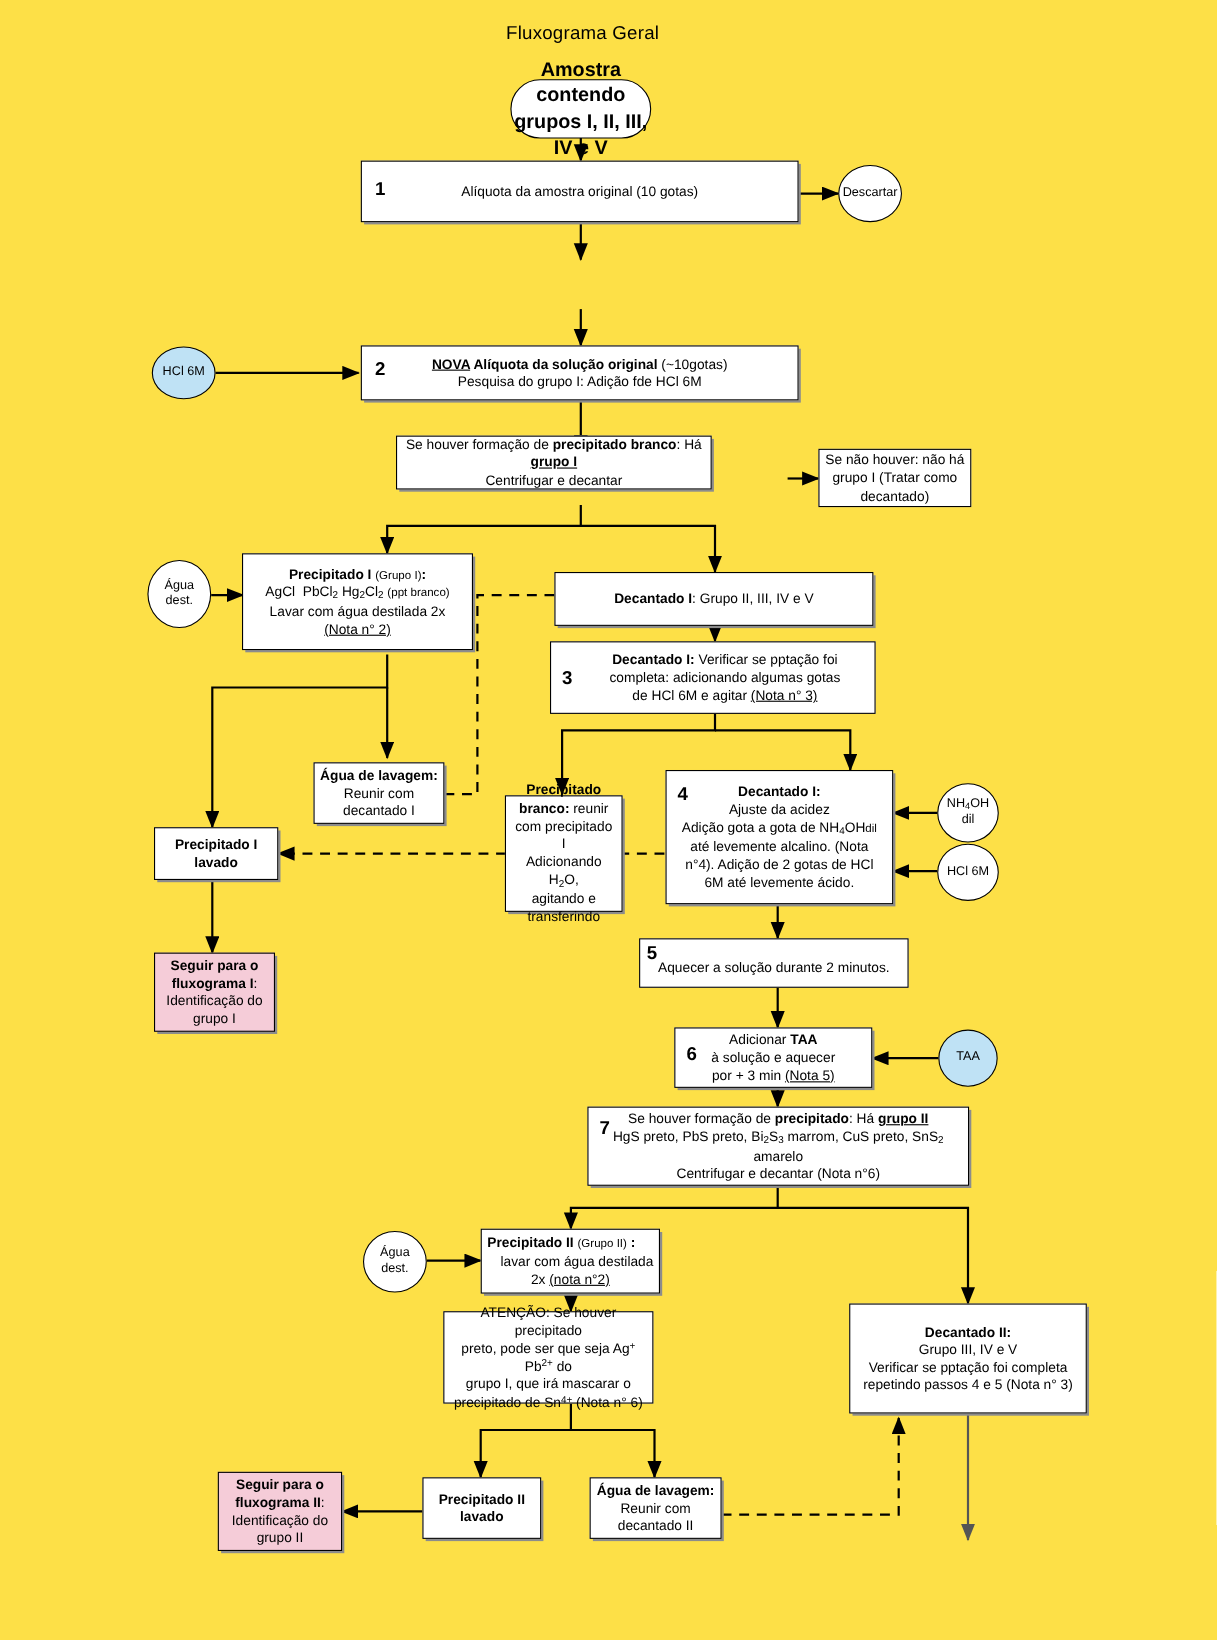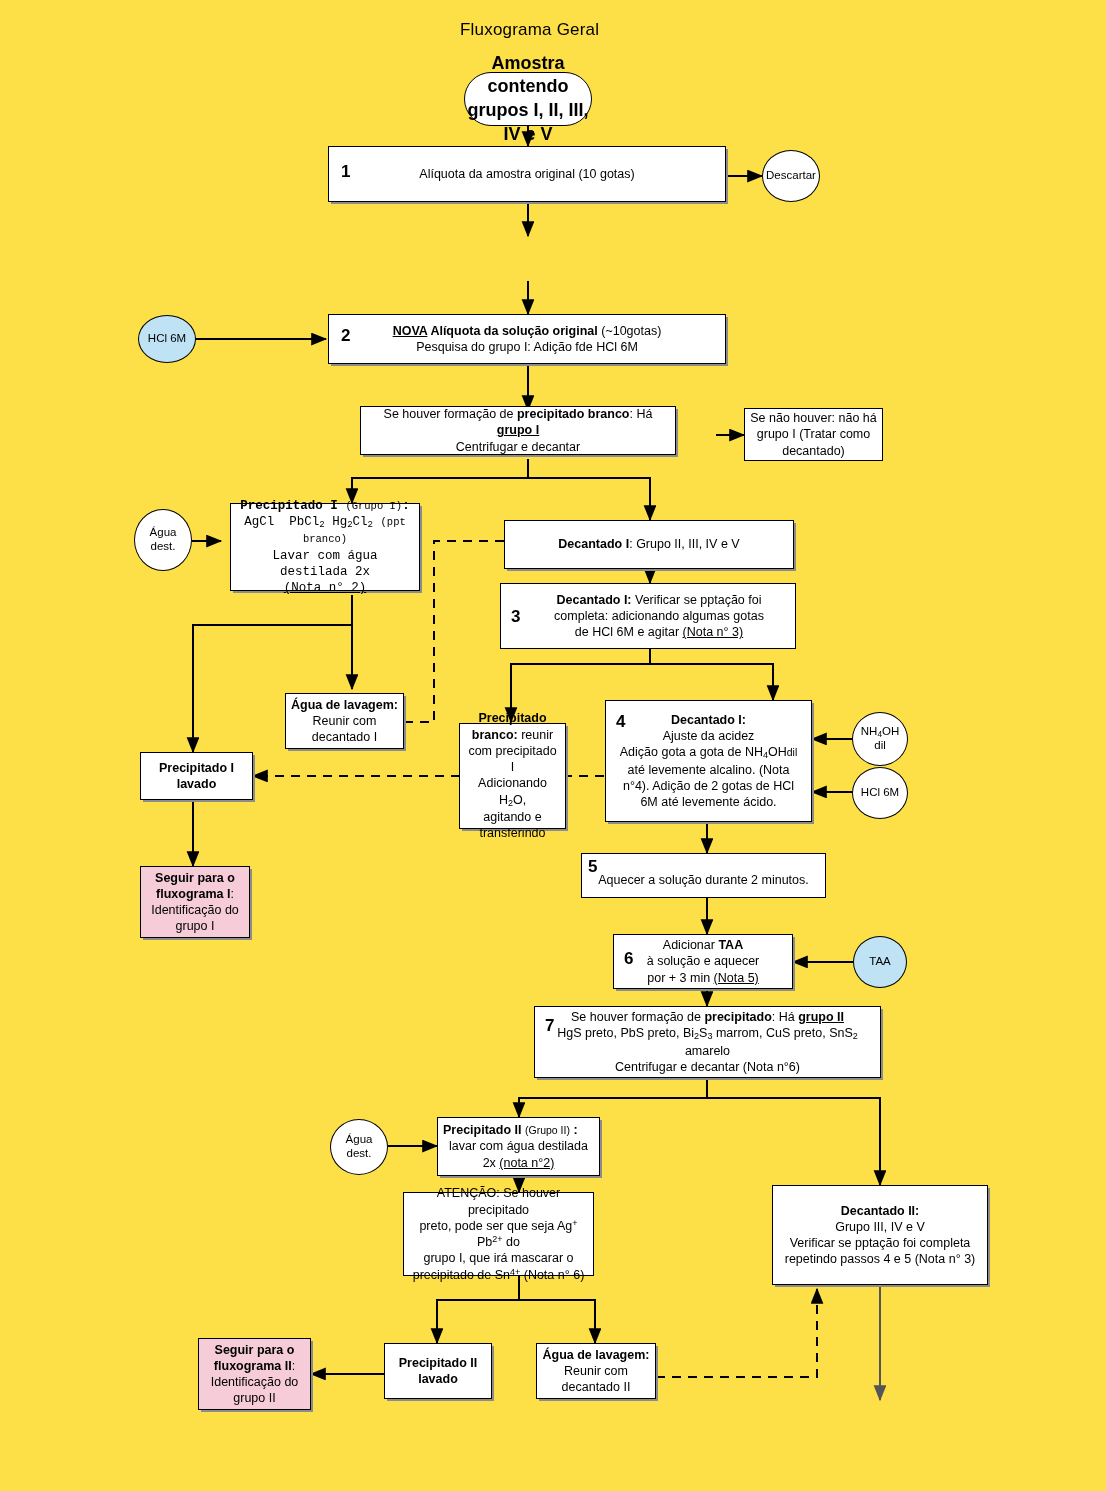--- a/index.html
+++ b/index.html
@@ -193,37 +193,37 @@
   <div class="circle blue" style="left:138px;top:315px;width:58px;height:48px;">
     <span>HCl 6M</span>
   </div>
 
   <div class="node shadow" style="left:328px;top:314px;width:398px;height:50px;">
     <span class="stepnum" style="left:12px;top:12px;">2</span>
     <span class="ln"><b><u>NOVA</u> Alíquota da solução original</b> (~10gotas)</span>
     <span class="ln">Pesquisa do grupo I: Adição fde HCl 6M</span>
   </div>
 
-  <div class="node shadow" style="left:360px;top:406px;width:316px;height:49px;justify-content:center;">
+  <div class="node shadow" style="left:360px;top:396px;width:287px;height:49px;justify-content:center;">
     <span class="ln">Se houver formação de <b>precipitado branco</b>: Há <b><u>grupo I</u></b></span>
     <span class="ln">Centrifugar e decantar</span>
   </div>
 
   <div class="node" style="left:744px;top:408px;width:139px;height:53px;">
     <span class="ln">Se não houver: não há</span>
     <span class="ln">grupo I (Tratar como</span>
     <span class="ln">decantado)</span>
   </div>
 
   <div class="circle" style="left:134px;top:509px;width:58px;height:62px;">
     <span class="ln">Água</span>
     <span class="ln">dest.</span>
   </div>
 
-  <div class="node shadow" style="left:230px;top:503px;width:190px;height:88px;font-family:Liberation Mono, monospace;">
+  <div class="node shadow" style="left:220px;top:503px;width:210px;height:88px;">
     <span class="ln"><b>Precipitado I</b> <span class="sm">(Grupo I)</span><b>:</b></span>
     <span class="ln">AgCl&nbsp; PbCl<sub>2</sub> Hg<sub>2</sub>Cl<sub>2</sub> <span class="sm">(ppt branco)</span></span>
     <span class="ln">Lavar com água destilada 2x</span>
     <span class="ln"><u>(Nota n° 2)</u></span>
   </div>
 
   <div class="node shadow" style="left:504px;top:520px;width:290px;height:49px;">
     <span class="ln"><b>Decantado I</b>: Grupo II, III, IV e V</span>
   </div>
 
@@ -303,21 +303,21 @@
     <span class="ln">Centrifugar e decantar (Nota n°6)</span>
   </div>
 
   <div class="circle" style="left:330px;top:1119px;width:58px;height:56px;">
     <span class="ln">Água</span>
     <span class="ln">dest.</span>
   </div>
 
   <div class="node shadow" style="left:437px;top:1117px;width:163px;height:59px;">
     <span class="ln" style="text-align:left;"><b>Precipitado II</b> <span class="sm">(Grupo II)</span> <b>:</b></span>
-    <span class="ln" style="text-align:center;">lavar com água destilada</span>
+    <span class="ln" style="text-align:right;">lavar com água destilada</span>
     <span class="ln">2x <u>(nota n°2)</u></span>
   </div>
 
   <div class="node" style="left:403px;top:1192px;width:191px;height:84px;">
     <span class="ln">ATENÇÃO: Se houver precipitado</span>
     <span class="ln">preto, pode ser que seja Ag<sup>+</sup> Pb<sup>2+</sup> do</span>
     <span class="ln">grupo I, que irá mascarar o</span>
     <span class="ln">precipitado de Sn<sup>4+</sup> (Nota n° 6)</span>
   </div>
 

